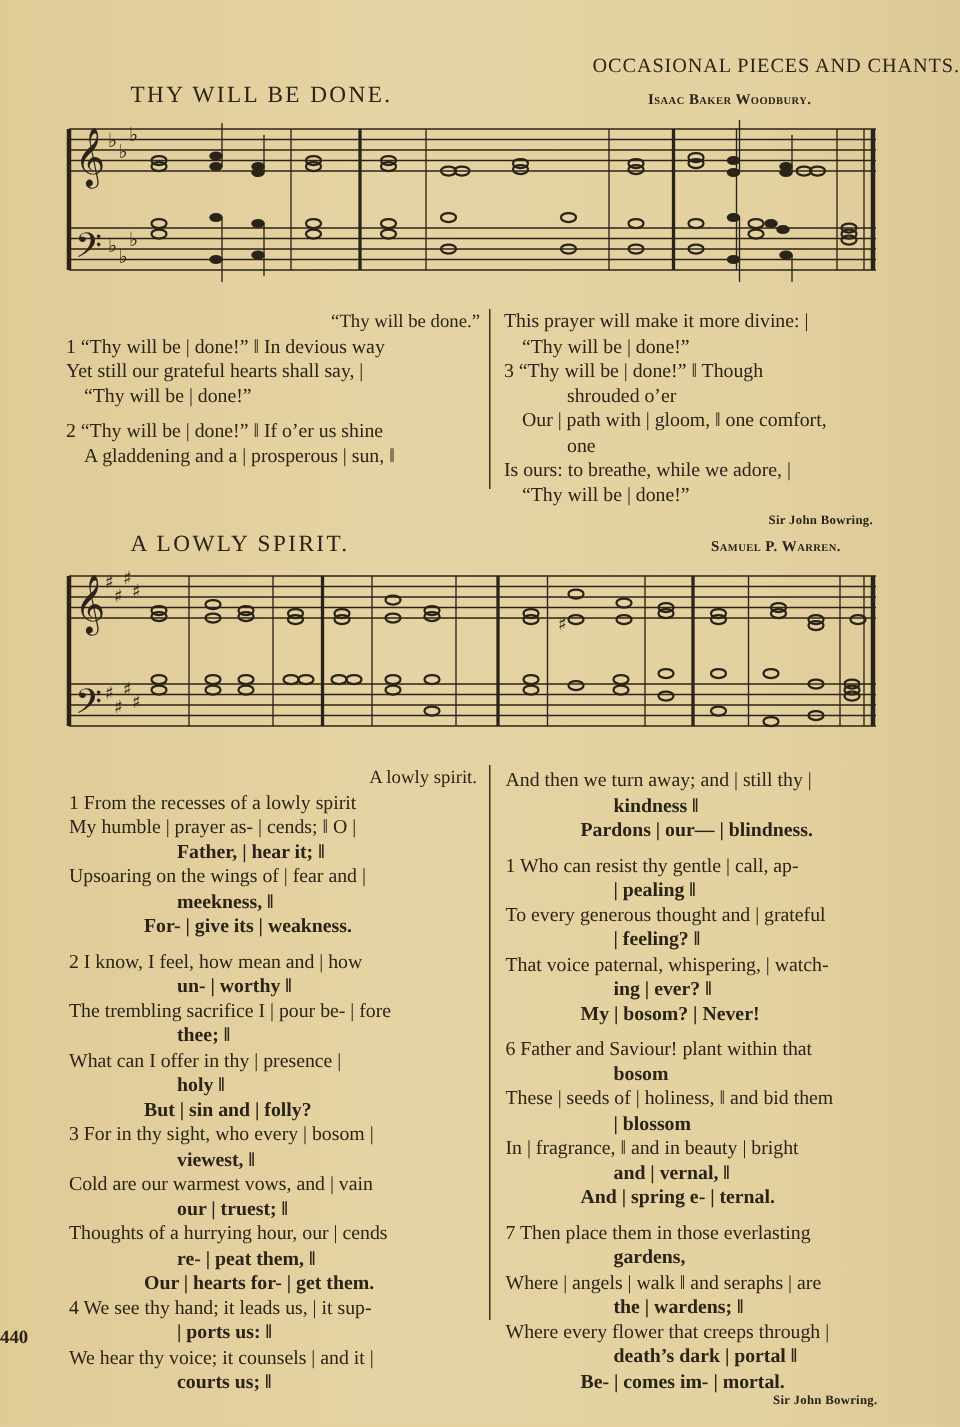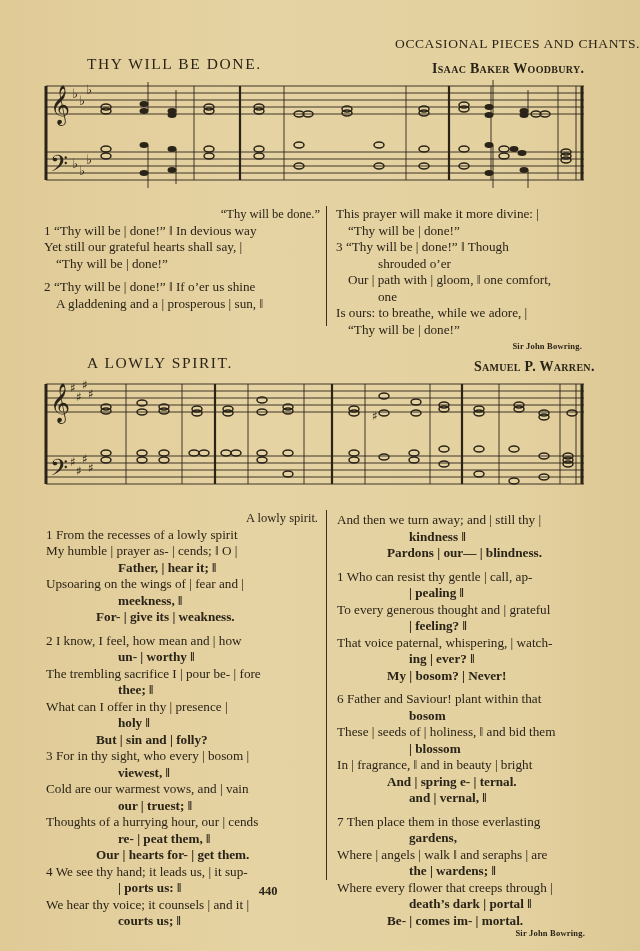--- a/index.html
+++ b/index.html
@@ -1,34 +1,34 @@
 <!DOCTYPE html>
 <html><head>
 <meta charset="utf-8">
 <style>
   html,body{margin:0;padding:0;}
   body{width:640px;height:951px;background:#e3cf9c;position:relative;overflow:hidden;
        font-family:"Liberation Serif","DejaVu Serif",serif;color:#2a2418;}
   .page{position:absolute;inset:0;background:linear-gradient(90deg,#e0cb97 0%,#e6d3a3 40%,#e4d1a0 80%,#dcc894 100%);}
   .running-head{position:absolute;top:36px;left:0;width:640px;text-align:right;font-size:13.5px;letter-spacing:0.6px;}
   .piece-title{position:absolute;font-size:15.5px;letter-spacing:1.6px;}
-  .composer{position:absolute;font-size:14px;font-variant:small-caps;letter-spacing:0.3px;font-weight:bold;}
+  .composer{position:absolute;font-size:10px;font-variant:small-caps;letter-spacing:0.3px;font-weight:bold;}
   .score{position:absolute;left:44px;width:560px;}
   .score svg{display:block;}
   .col{position:absolute;font-size:13.2px;line-height:16.5px;}
   .col .ln{white-space:nowrap;}
   .indent1{padding-left:12px;}
   .indent2{padding-left:72px;font-weight:bold;}
   .indent3{padding-left:50px;font-weight:bold;}
   .indent4{padding-left:42px;}
   .gap{height:7px;}
   .caption{text-align:right;font-size:12.5px;}
   .attrib{font-size:8.5px;font-weight:bold;text-align:right;letter-spacing:0.2px;}
   .rule{position:absolute;width:1px;background:#3a3022;}
-  .pagenum{position:absolute;top:884px;left:0;width:536px;text-align:center;font-size:12.5px;font-weight:bold;}
+  .pagenum{position:absolute;top:884px;left:0;width:536px;text-align:left;font-size:12.5px;font-weight:bold;}
 </style>
 </head>
 <body>
 
 <div class="page">
 
   <div class="running-head">OCCASIONAL PIECES AND CHANTS.</div>
 
   <div class="piece-title" style="top:55px;left:87px;">THY WILL BE DONE.</div>
   <div class="composer" style="top:61px;left:432px;">Isaac Baker Woodbury.</div>
@@ -318,22 +318,22 @@
     <div class="ln indent2">| feeling? ‖</div>
     <div class="ln">That voice paternal, whispering, | watch-</div>
     <div class="ln indent2">ing | ever? ‖</div>
     <div class="ln indent3">My | bosom? | Never!</div>
     <div class="gap"></div>
     <div class="ln">6 Father and Saviour! plant within that</div>
     <div class="ln indent2">bosom</div>
     <div class="ln">These | seeds of | holiness, ‖ and bid them</div>
     <div class="ln indent2">| blossom</div>
     <div class="ln">In | fragrance, ‖ and in beauty | bright</div>
+    <div class="ln indent2">and | vernal, ‖</div>
     <div class="ln indent3">And | spring e- | ternal.</div>
-    <div class="ln indent2">and | vernal, ‖</div>
     <div class="gap"></div>
     <div class="ln">7 Then place them in those everlasting</div>
     <div class="ln indent2">gardens,</div>
     <div class="ln">Where | angels | walk ‖ and seraphs | are</div>
     <div class="ln indent2">the | wardens; ‖</div>
     <div class="ln">Where every flower that creeps through |</div>
     <div class="ln indent2">death’s dark | portal ‖</div>
     <div class="ln indent3">Be- | comes im- | mortal.</div>
     <div class="attrib" style="padding-right:22px;margin-top:-4px;">Sir John Bowring.</div>
   </div>

